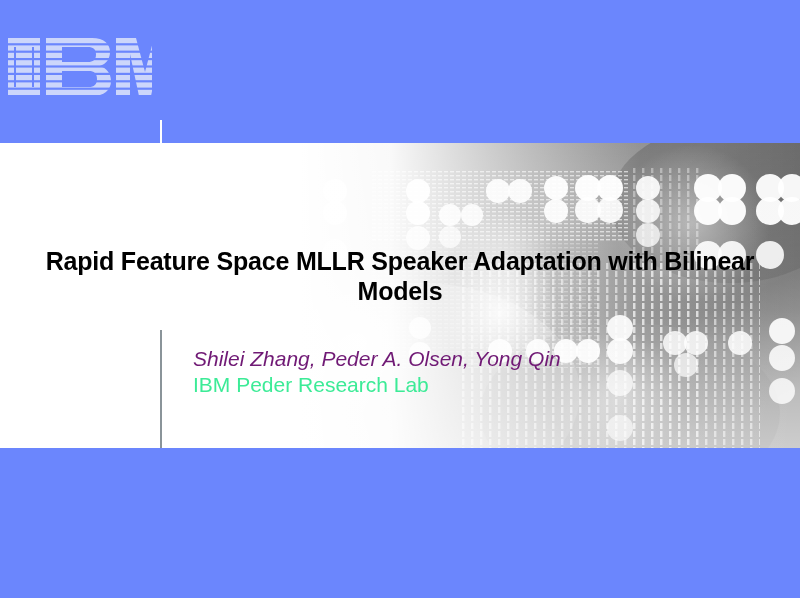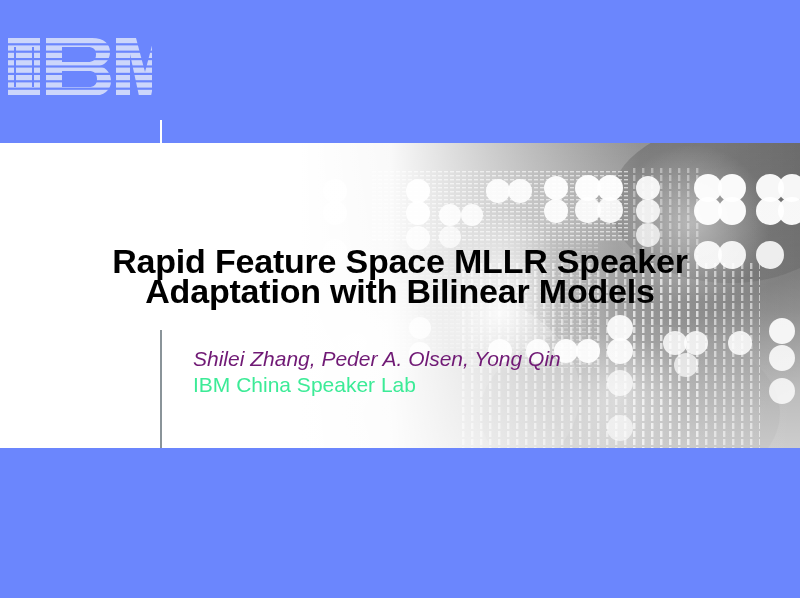--- a/index.html
+++ b/index.html
@@ -66,21 +66,21 @@
     background: #8a9499;
   }
 
   
   .title {
     position: absolute;
     left: 30px; top: 103px;
     width: 740px;
     margin: 0;
     text-align: center;
-    font-size: 34px;
+    font-size: 25px;
     font-weight: bold;
     line-height: 30px;
     color: #000000;
     letter-spacing: -0.2px;
   }
 
   
   .authors {
     position: absolute;
     left: 193px; top: 203px;
@@ -275,19 +275,19 @@
         <rect x="0" y="0" width="500" height="305" fill="url(#fadeL)"></rect>
       </svg>
     </div>
 
     <h1 class="title">Rapid Feature Space MLLR Speaker Adaptation with Bilinear Models</h1>
 
     <div class="divider-bottom"></div>
 
     <div class="authors">
       <p class="authors-names">Shilei Zhang, Peder A. Olsen, Yong Qin</p>
-      <p class="authors-affil">IBM China Speaker Lab</p>
+      <p class="authors-affil">IBM Peder Research Lab</p>
     </div>
   </div>
 
   <div class="footer-band"></div>
 
 </div>
 
 </body></html>

